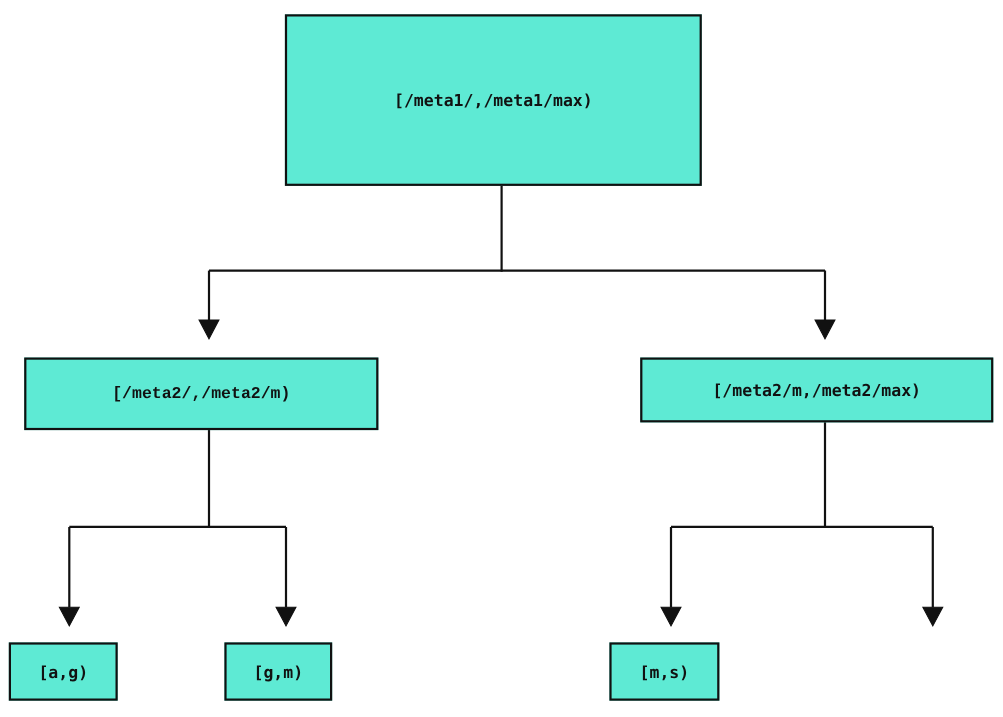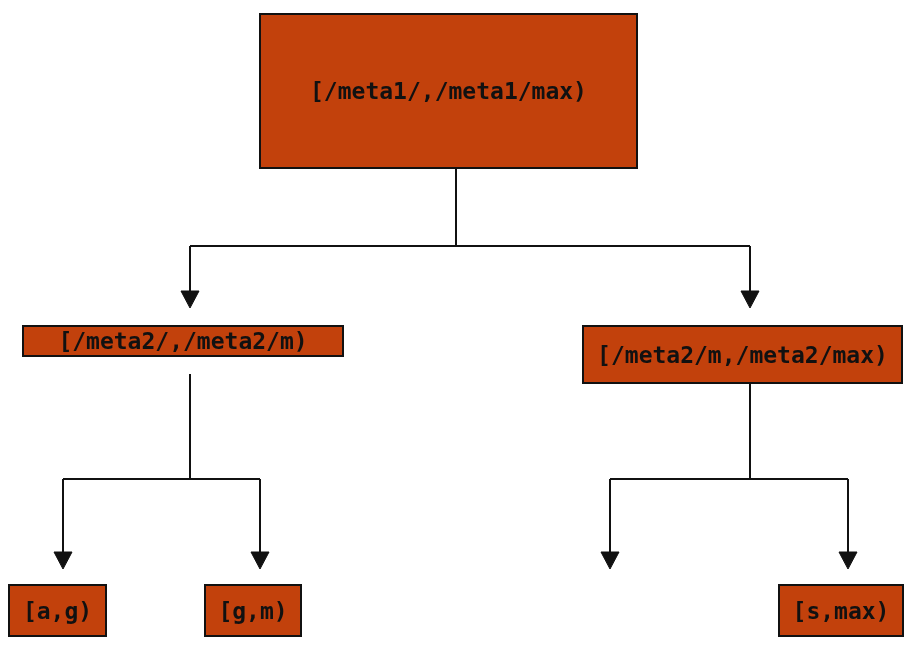--- a/index.html
+++ b/index.html
@@ -27,32 +27,32 @@
     stroke-width: 2;
   }
   .connectors polygon {
     fill: #111111;
     stroke: #111111;
   }
   .node {
     position: absolute;
     box-sizing: border-box;
     border: 2px solid #111111;
-    background: #c2410c;
+    background: #5eead4;
     color: #111111;
     display: flex;
     align-items: center;
     justify-content: center;
     font-family: "DejaVu Sans Mono", monospace;
     font-weight: bold;
-    font-size: 23px;
+    font-size: 15px;
     white-space: nowrap;
   }
   .node-root       { left: 259px; top: 13px;  width: 379px; height: 156px; }
-  .node-meta2-left { left: 22px;  top: 325px; width: 322px; height: 32px;  }
+  .node-meta2-left { left: 22px;  top: 325px; width: 322px; height: 66px; font-family: Liberation Mono, monospace;  }
   .node-meta2-right{ left: 582px; top: 325px; width: 321px; height: 59px;  }
   .node-leaf-ag    { left: 8px;   top: 584px; width: 99px;  height: 53px;  }
   .node-leaf-gm    { left: 204px; top: 584px; width: 98px;  height: 53px;  }
   .node-leaf-ms    { left: 554px; top: 584px; width: 100px; height: 53px;  }
   .node-leaf-smax  { left: 778px; top: 584px; width: 126px; height: 53px;  }
 </style>
 </head>
 <body>
 
 <div class="stage">
@@ -86,16 +86,16 @@
   <div class="node node-root">[/meta1/,/meta1/max)</div>
 
   <div class="node node-meta2-left">[/meta2/,/meta2/m)</div>
 
   <div class="node node-meta2-right">[/meta2/m,/meta2/max)</div>
 
   <div class="node node-leaf-gm">[g,m)</div>
 
   <div class="node node-leaf-ag">[a,g)</div>
 
+  <div class="node node-leaf-ms">[m,s)</div>
 
-  <div class="node node-leaf-smax">[s,max)</div>
 
 </div>
 
 </body></html>

